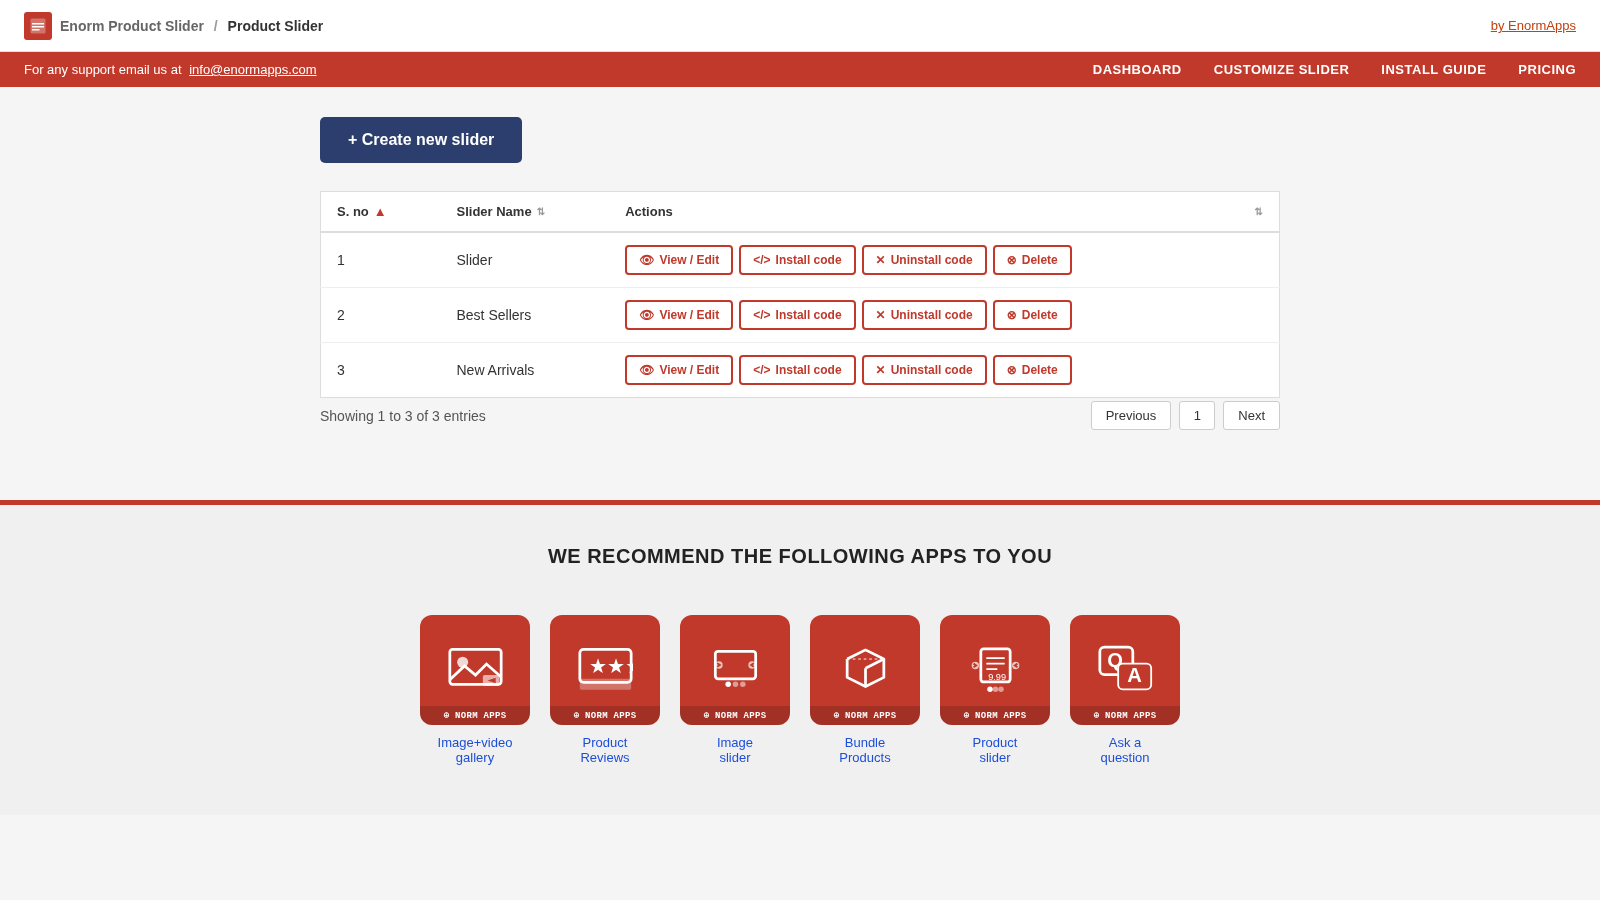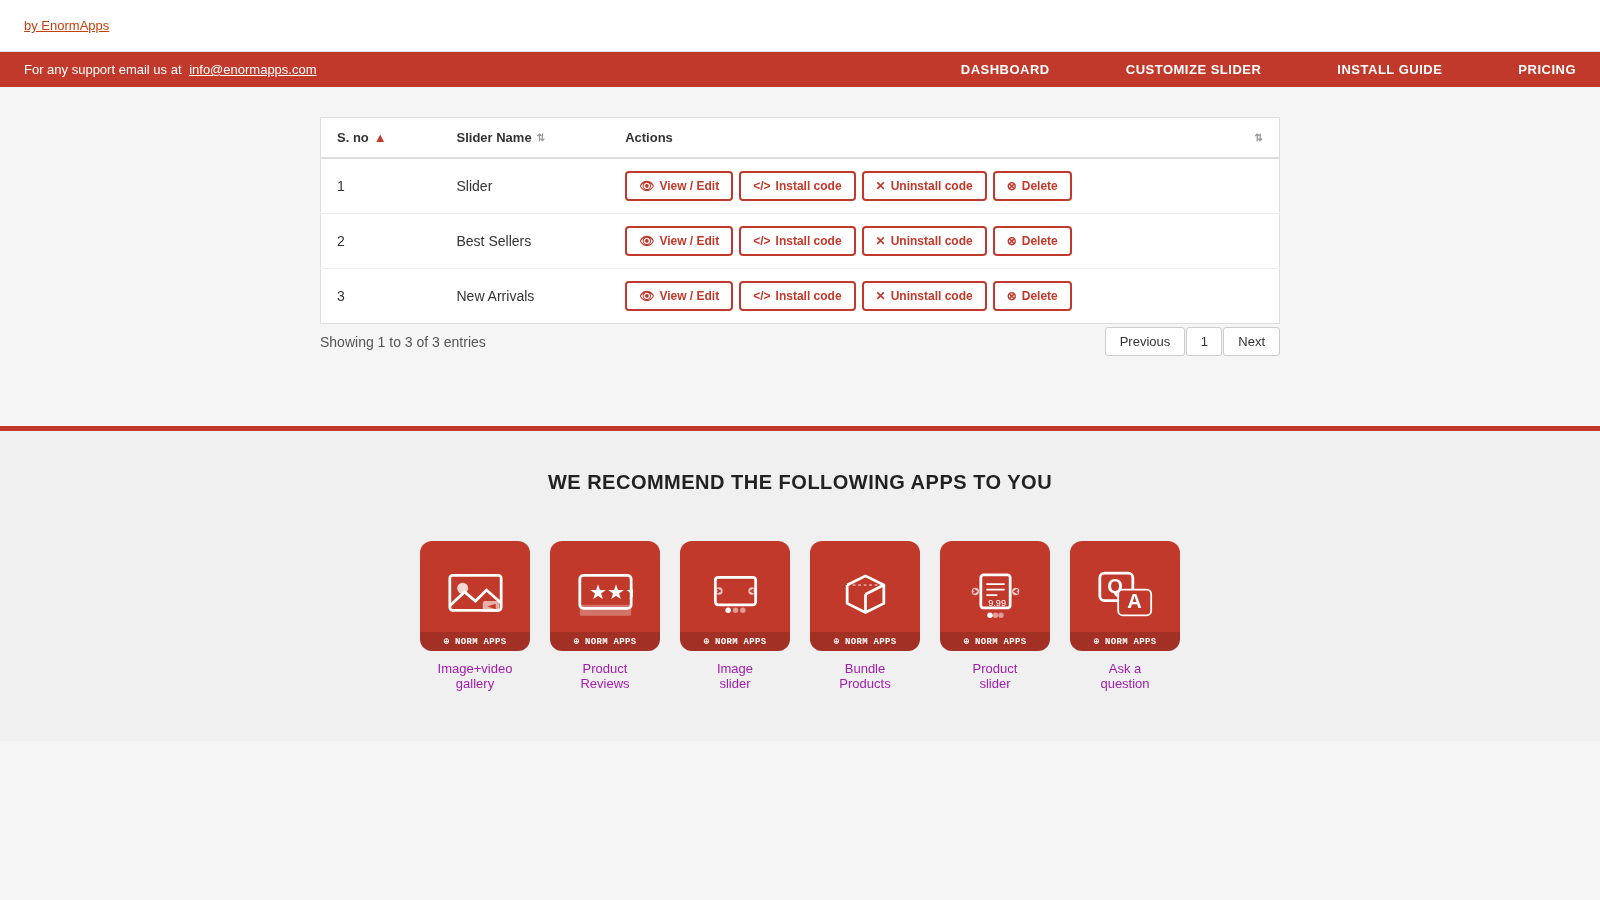--- a/index.html
+++ b/index.html
@@ -62,21 +62,20 @@
       display: flex;
       gap: 32px;
     }
     .nav-link {
       color: #fff;
       font-size: 13px;
       font-weight: 600;
       letter-spacing: 0.5px;
       cursor: pointer;
       text-decoration: none;
-      margin-left: 44px;
     }
 
     
     .main-content {
       max-width: 1000px;
       margin: 0 auto;
       padding: 30px 20px 40px;
     }
 
     
@@ -152,21 +151,21 @@
       display: flex;
       align-items: center;
       justify-content: space-between;
       margin-top: 3px;
       font-size: 14px;
       color: #555;
     }
     .pagination-controls {
       display: flex;
       align-items: center;
-      gap: 1px;
+      gap: 8px;
     }
     .page-btn {
       padding: 6px 14px;
       border: 1px solid #ccc;
       background: #fff;
       cursor: pointer;
       font-size: 13px;
       color: #333;
       border-radius: 3px;
     }
@@ -245,54 +244,70 @@
       font-family: Liberation Mono, monospace;
     }
     .norm-badge-logo {
       font-size: 9px;
       color: white;
       font-weight: 700;
       letter-spacing: 0.3px;
     }
     .rec-app-label {
       font-size: 13px;
-      color: #a21caf;
+      color: #1d4ed8;
       text-align: center;
       font-weight: 500;
       max-width: 110px;
     }
     .th-inner {
       display: flex;
       align-items: center;
       gap: 5px;
     }
   </style>
 </head>
 <body>
 
 <div class="top-header">
+  <div class="top-header-left">
+    <div class="logo-box">
+      <svg viewBox="0 0 24 24">
+        <rect x="2" y="2" width="20" height="20" rx="2" fill="white" opacity="0.3"></rect>
+        <rect x="4" y="8" width="16" height="2" fill="white"></rect>
+        <rect x="4" y="12" width="16" height="2" fill="white"></rect>
+        <rect x="4" y="16" width="10" height="2" fill="white"></rect>
+      </svg>
+    </div>
+    <div class="breadcrumb">
+      <span style="color:#666;cursor:pointer">Enorm Product Slider</span>
+      <span style="margin:0 6px;color:#999">/</span>
+      <span>Product Slider</span>
+    </div>
+  </div>
   <div class="top-header-right">by EnormApps</div>
 </div>
 
 <div class="nav-bar">
   <div class="nav-support">
     <span>For any support email us at</span>
     <a style="color:#fff;text-decoration:underline;margin-left:4px">info@enormapps.com</a>
   </div>
   <div class="nav-links">
     <a class="nav-link">DASHBOARD</a>
     <a class="nav-link">CUSTOMIZE SLIDER</a>
     <a class="nav-link">INSTALL GUIDE</a>
     <a class="nav-link">PRICING</a>
   </div>
 </div>
 
 <div class="main-content">
 
   
+  <button class="create-btn">+ Create new slider</button>
 
   
   <table class="slider-table">
     <thead>
       <tr>
         <th style="width:120px">
           <div class="th-inner">
             <span>S. no</span>
             <span class="sort-asc">▲</span>
           </div>

